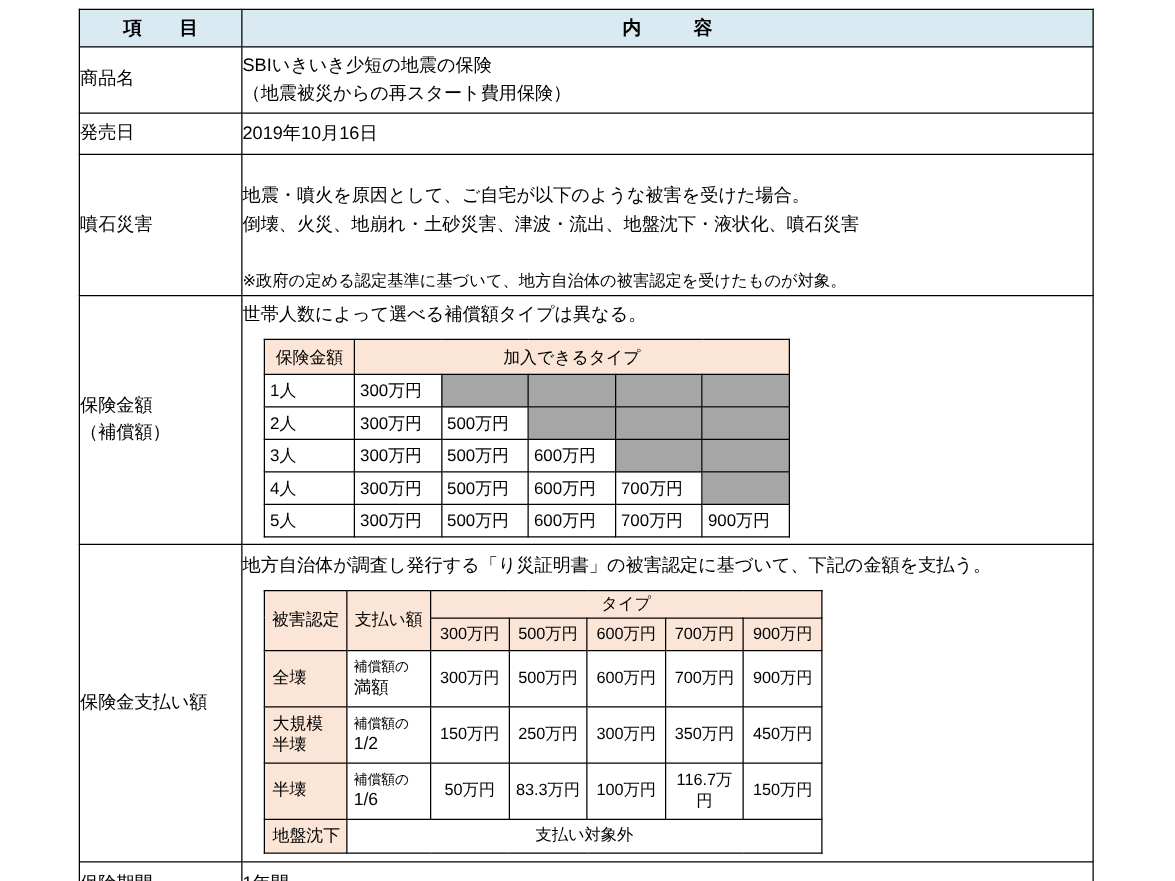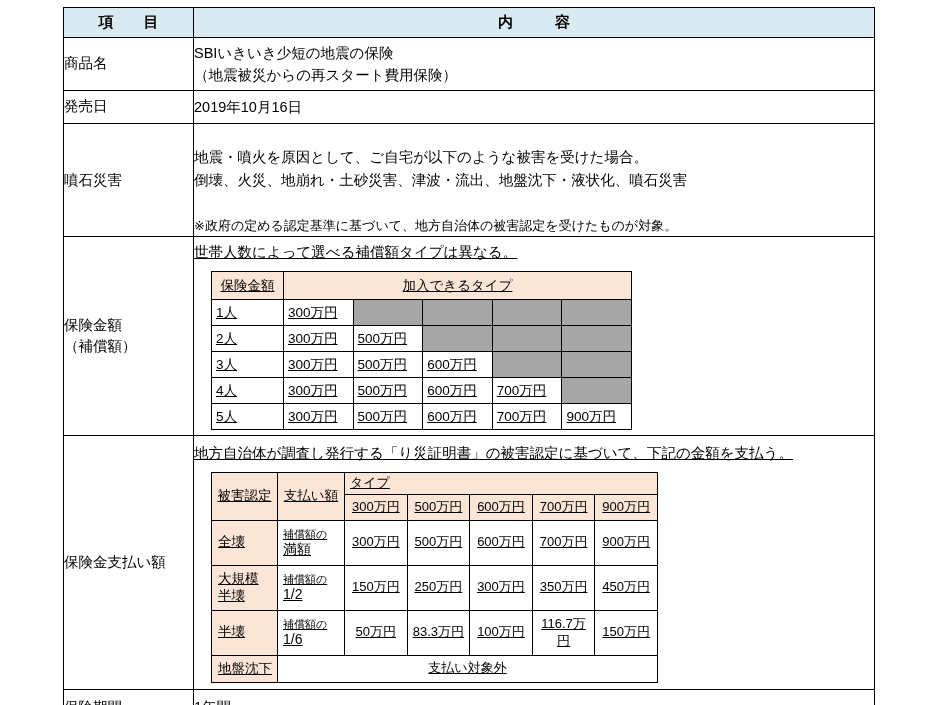--- a/index.html
+++ b/index.html
@@ -81,21 +81,20 @@
 
   .row-product td  { height: 52px; }
   .row-release td  { height: 32px; margin-left: 28px; }
   .row-cover td    { height: 74px; }
   .row-amount td   { height: 198px; }
   .row-payout td   { height: 253px; }
   .row-term td     { height: 34px; }
 
   .bdy-block {
     padding: 7px 0 0 9px;
-    text-decoration: underline;
   }
   .bdy-lead {
     font-size: 14.5px;
     line-height: 1.5;
     margin: 0 0 7px 0;
   }
 
   
   .inner {
     border-collapse: collapse;
@@ -141,21 +140,21 @@
   .tbl-payout .c-dmg { width: 66px; }
   .tbl-payout .c-pay { width: 67px; }
   .tbl-payout .c-amt { width: 62.6px; }
 
   .tbl-payout th.head-dmg,
   .tbl-payout th.head-pay {
     text-align: center;
     height: 46px;
   }
   .tbl-payout th.head-type-top {
-    text-align: left;
+    text-align: center;
     height: 21px;
     font-size: 13px;
   }
   .tbl-payout th.head-amt {
     text-align: center;
     height: 25px;
     font-size: 13px;
   }
   .tbl-payout td.dmg-cell {
     text-align: left;

